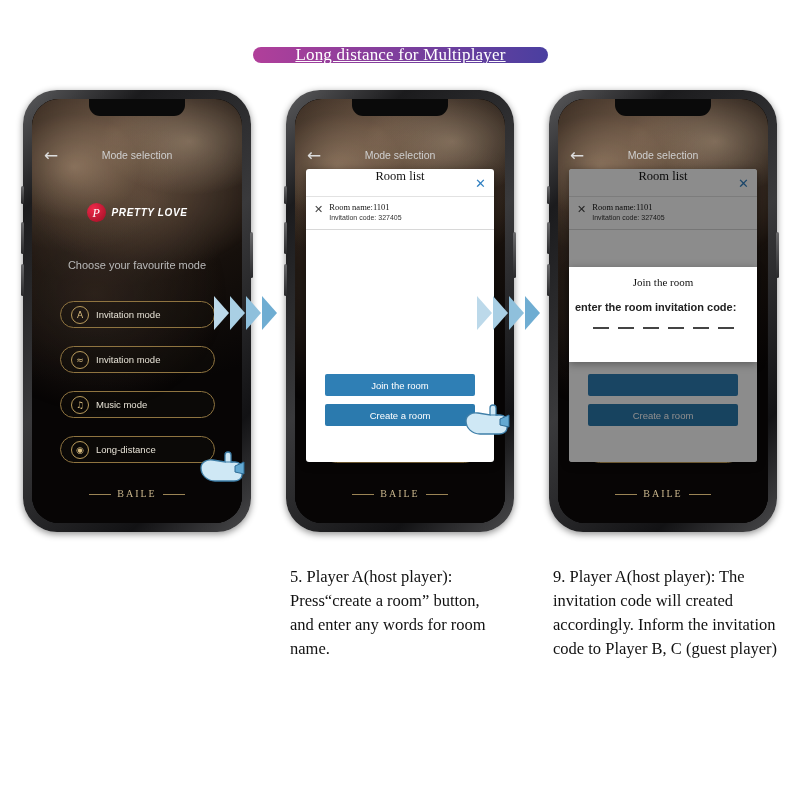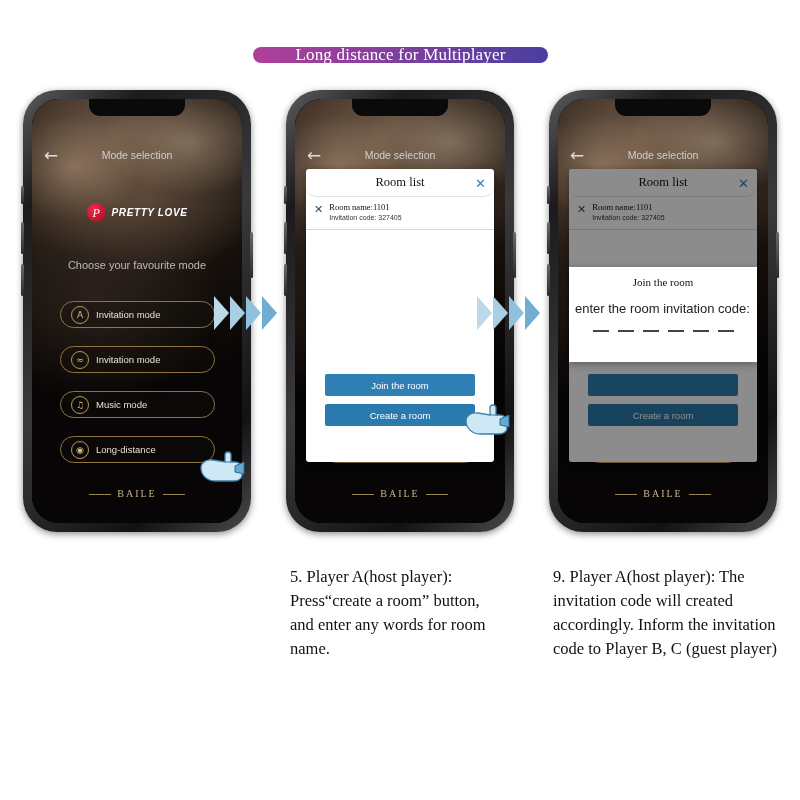--- a/index.html
+++ b/index.html
@@ -23,20 +23,21 @@
     width: 295px;
     height: 16px;
     border-radius: 16px;
     background: linear-gradient(to right, #b13f9a 0%, #4a3fa0 100%);
     color: #ffffff;
     font-size: 17px;
     display: flex;
     align-items: center;
     justify-content: center;
     letter-spacing: 0.2px;
+    text-decoration: underline;
   }
 
   
   .phone {
     position: absolute;
     top: 90px;
     width: 228px;
     height: 442px;
     border-radius: 34px;
     background: linear-gradient(135deg, #5c5c5e 0%, #1b1b1d 18%, #3a3a3c 50%, #121214 82%, #4a4a4c 100%);
@@ -246,23 +247,22 @@
     border-radius: 3px;
     box-shadow: 0 2px 8px rgba(0,0,0,0.4);
     overflow: hidden;
   }
   .dialog.tall { height: 293px; }
   .dlg-head {
     position: relative;
     height: 27px;
     border-bottom: 1px solid #e2e2e2;
     display: flex;
-    align-items: center;
+    align-items: flex-start;
     justify-content: center;
-    border-radius: 10px;
   }
   .dlg-title {
     font-size: 12.5px;
     color: #111;
     font-family: "Liberation Serif", serif;
   }
   .dlg-close {
     position: absolute;
     right: 8px;
     top: 50%;
@@ -334,24 +334,25 @@
     box-shadow: 0 2px 8px rgba(0,0,0,0.35);
   }
   .join-title {
     text-align: center;
     font-size: 11px;
     color: #111;
     padding-top: 9px;
     font-family: "Liberation Serif", serif;
   }
   .join-sub {
-    font-size: 13px;
+    font-size: 11px;
     color: #222;
     padding: 13px 0 0 6px;
     font-family: "Liberation Sans", sans-serif;
+    font-weight: bold;
   }
   .code-slots {
     display: flex;
     justify-content: center;
     gap: 9px;
     margin-top: 14px;
   }
   .code-slot {
     width: 16px;
     height: 1.5px;

